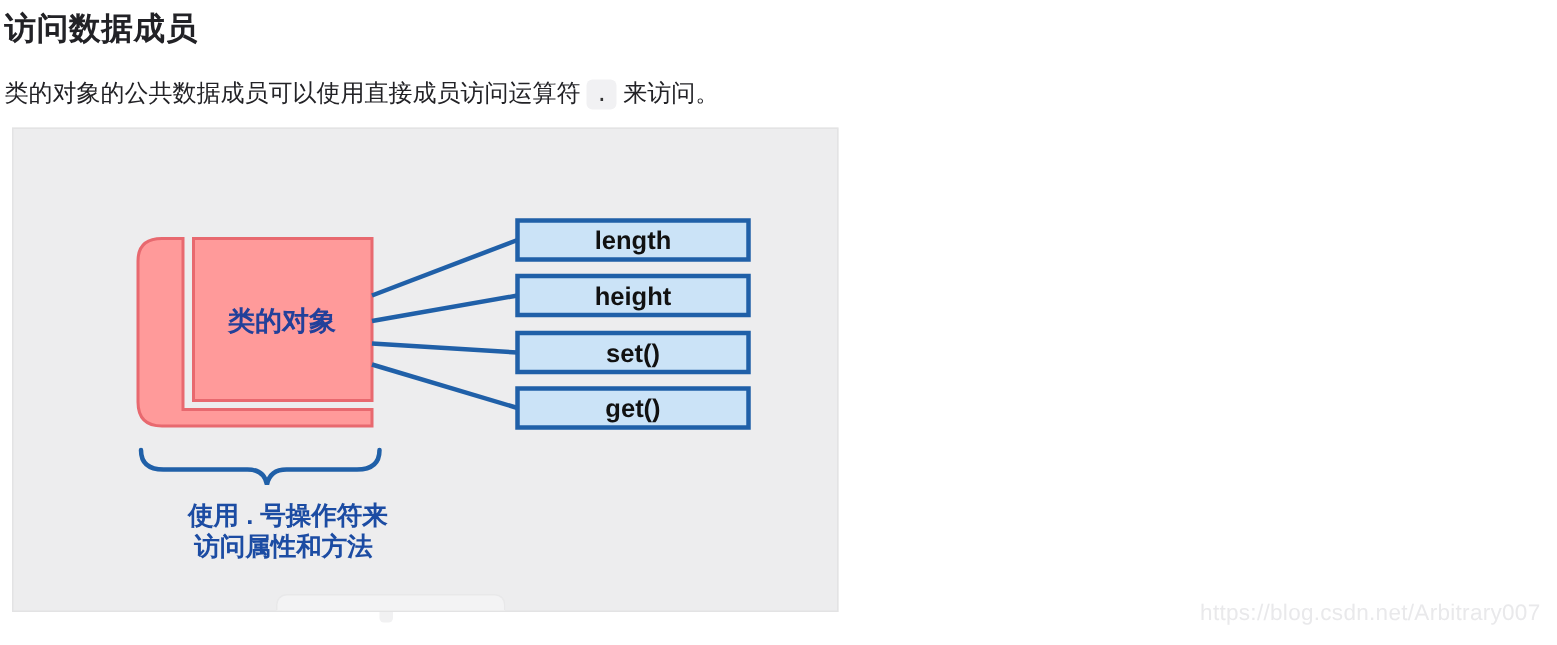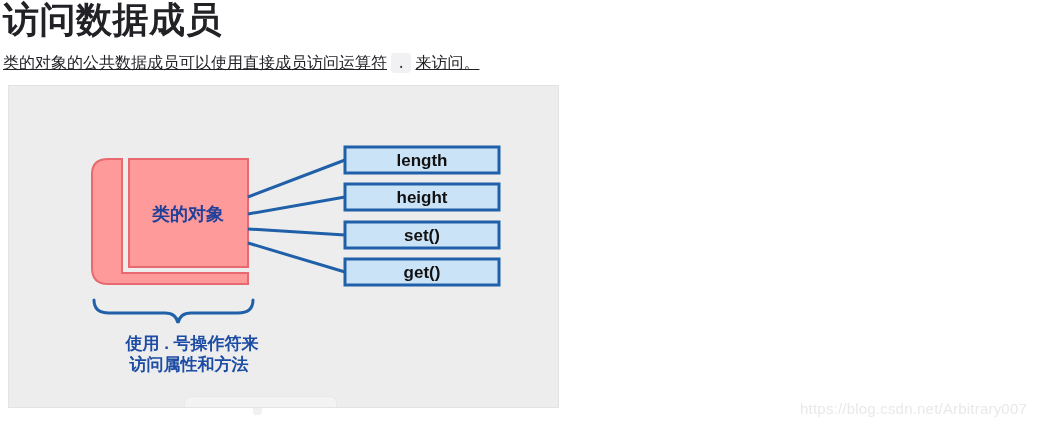--- a/index.html
+++ b/index.html
@@ -4,26 +4,26 @@
 <style>
   html,body{margin:0;padding:0;}
   body{
     width:1038px;height:430px;position:relative;overflow:hidden;
     background:#ffffff;
     font-family:"Liberation Sans","DejaVu Sans",sans-serif;
     -webkit-font-smoothing:antialiased;
   }
   .page-title{
     position:absolute;left:3px;top:4px;margin:0;
-    font-size:36px;line-height:32px;font-weight:700;color:#222226;
+    font-size:21px;line-height:32px;font-weight:700;color:#222226;
     letter-spacing:0.5px;
   }
   .intro{
     position:absolute;left:3px;top:50px;margin:0;
-    font-size:16px;line-height:26px;color:#222226;text-decoration:underline;
+    font-size:16px;line-height:26px;color:#222226;
   }
   .inline-code{
     display:inline-block;
     background:#f1f1f3;border-radius:4px;
     padding:0 6px;margin:0 4px;
     font-family:"DejaVu Sans Mono","Liberation Mono",monospace;
     font-size:14px;line-height:20px;color:#333;
     vertical-align:baseline;
   }
   .figure-panel{

